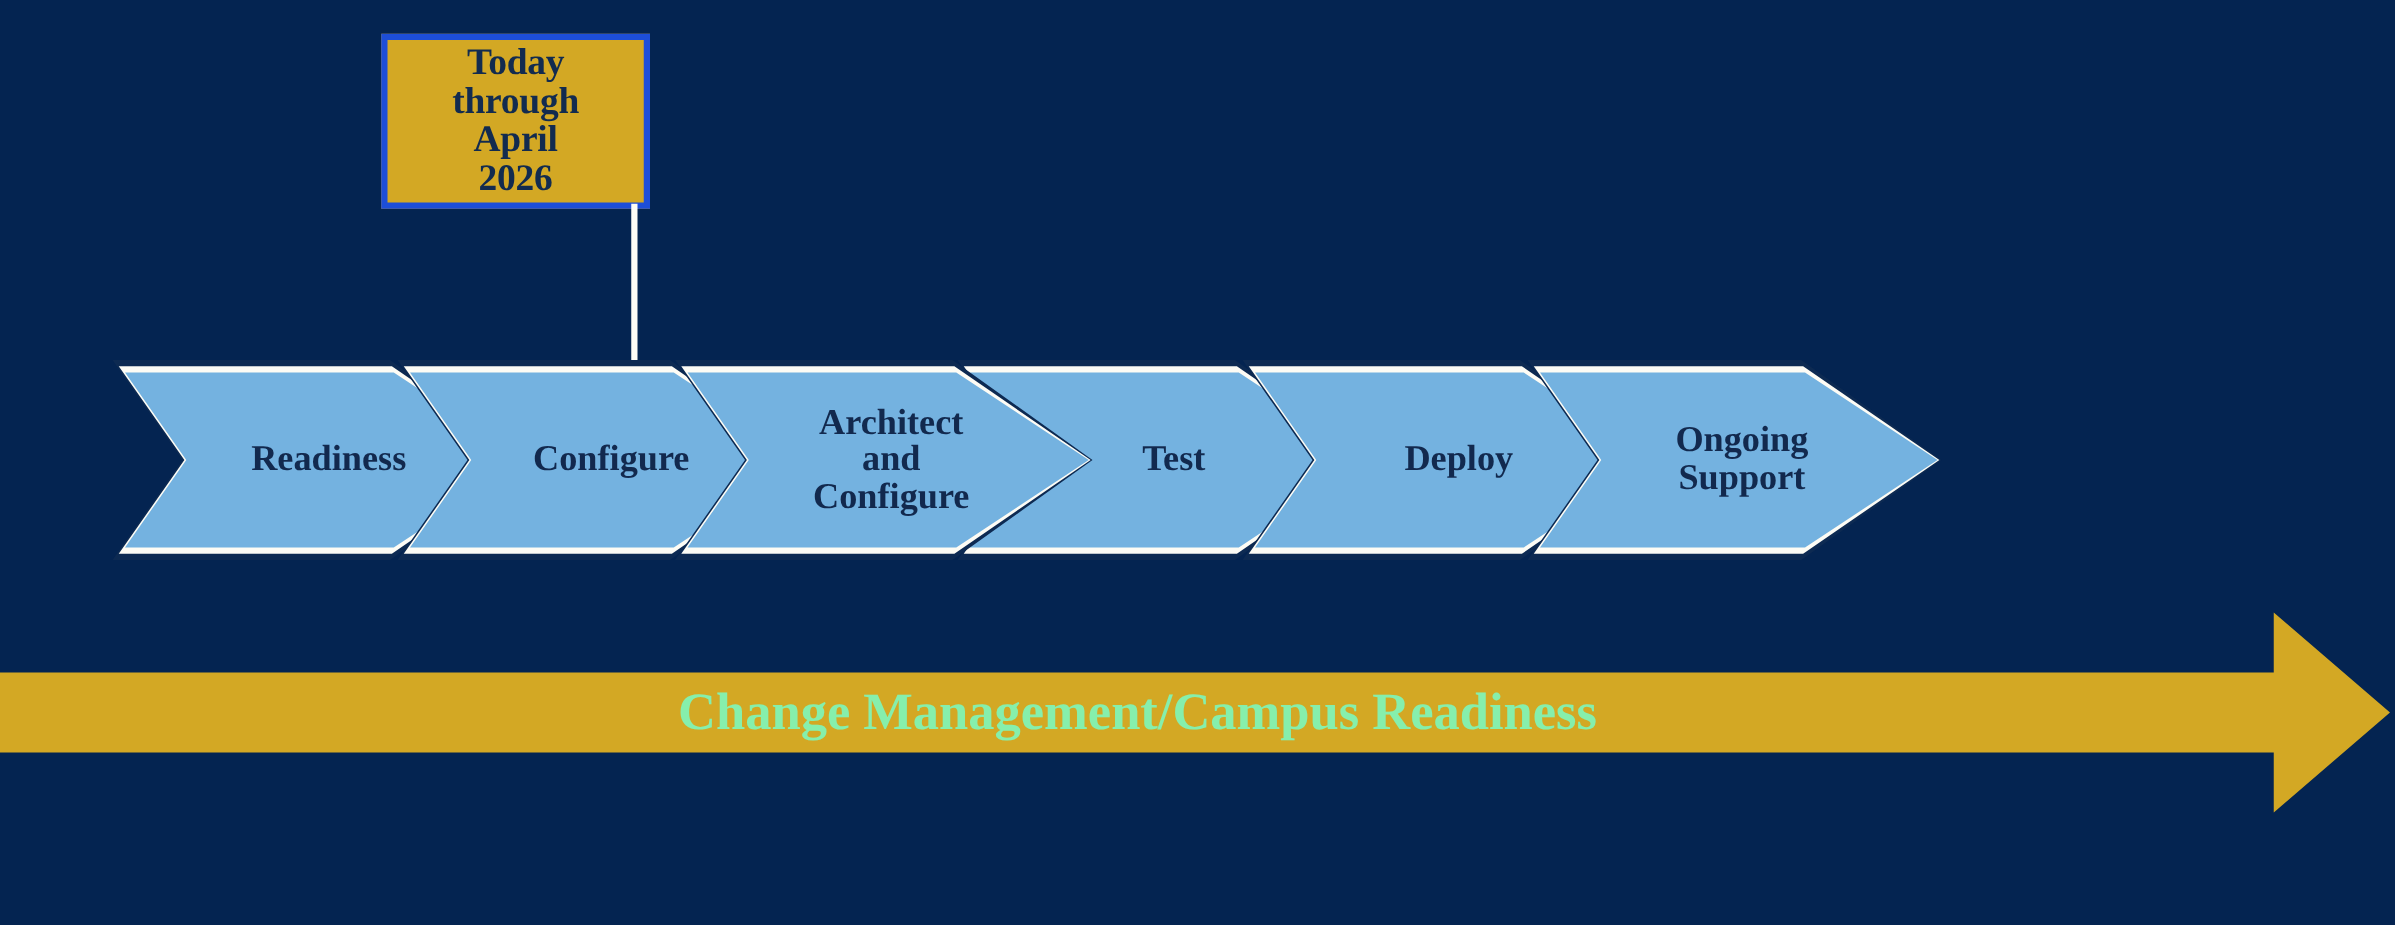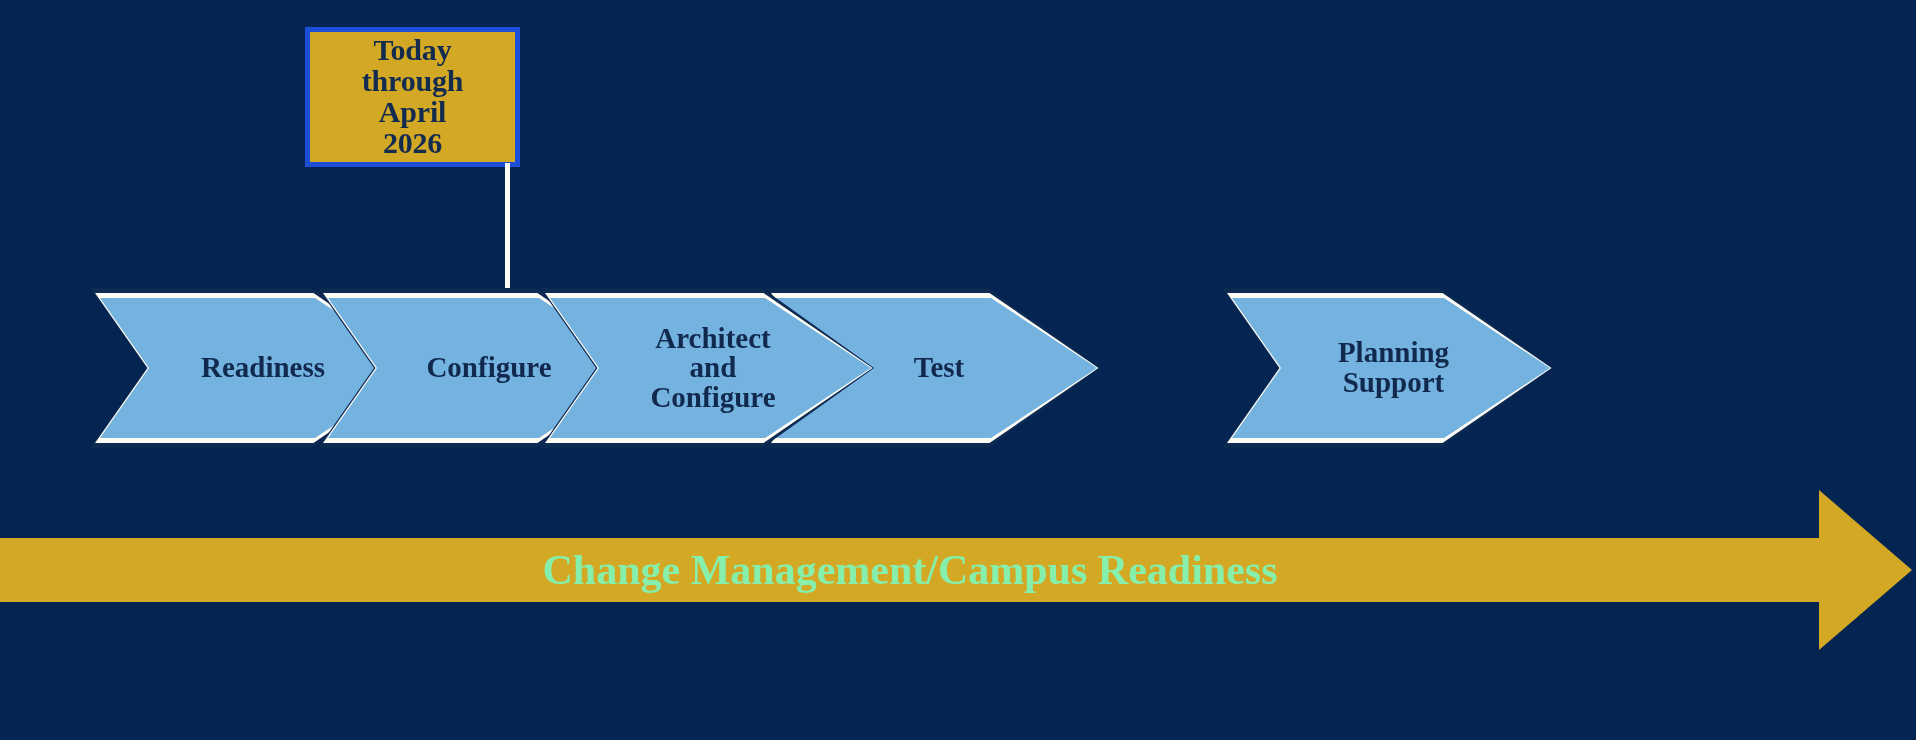--- a/index.html
+++ b/index.html
@@ -164,27 +164,35 @@
       <div class="chevron" style="left: 540px; width: 342px;">
         <svg width="342" height="164" viewBox="0 0 342 164">
           <polygon class="chev-outline" points="0,0 222,0 334,80 222,160 0,160 56,80"></polygon>
           <polygon class="chev-white" points="5,5 223.5,5 332.5,80 223.5,155 5,155 57.5,80"></polygon>
           <polygon class="chev-body" points="10,10 225,10 331,80 225,150 10,150 59,80"></polygon>
         </svg>
         <div class="chev-label" style="left: 62px; width: 222px;">Architect
 and
 Configure</div>
       </div>
+      <div class="chevron" style="left: 994px; width: 342px;">
+        <svg width="342" height="164" viewBox="0 0 342 164">
+          <polygon class="chev-outline" points="0,0 222,0 334,80 222,160 0,160 56,80"></polygon>
+          <polygon class="chev-white" points="5,5 223.5,5 332.5,80 223.5,155 5,155 57.5,80"></polygon>
+          <polygon class="chev-body" points="10,10 225,10 331,80 225,150 10,150 59,80"></polygon>
+        </svg>
+        <div class="chev-label" style="left: 62px; width: 222px;">Deploy</div>
+      </div>
       <div class="chevron" style="left: 1222px; width: 339px;">
         <svg width="339" height="164" viewBox="0 0 339 164">
           <polygon class="chev-outline" points="0,0 219,0 331,80 219,160 0,160 56,80"></polygon>
           <polygon class="chev-white" points="5,5 220.5,5 329.5,80 220.5,155 5,155 57.5,80"></polygon>
           <polygon class="chev-body" points="10,10 222,10 328,80 222,150 10,150 59,80"></polygon>
         </svg>
-        <div class="chev-label" style="left: 62px; width: 219px;">Planning
+        <div class="chev-label" style="left: 62px; width: 219px;">Ongoing
 Support</div>
       </div>
     </div>
 
   <div id="banner">
     <svg width="1916" height="180" viewBox="0 0 1916 180">
       <polygon class="banner-shape" points="0,58 1819,58 1819,10 1912,90 1819,170 1819,122 0,122"></polygon>
     </svg>
   </div>
   <div id="banner-label">

